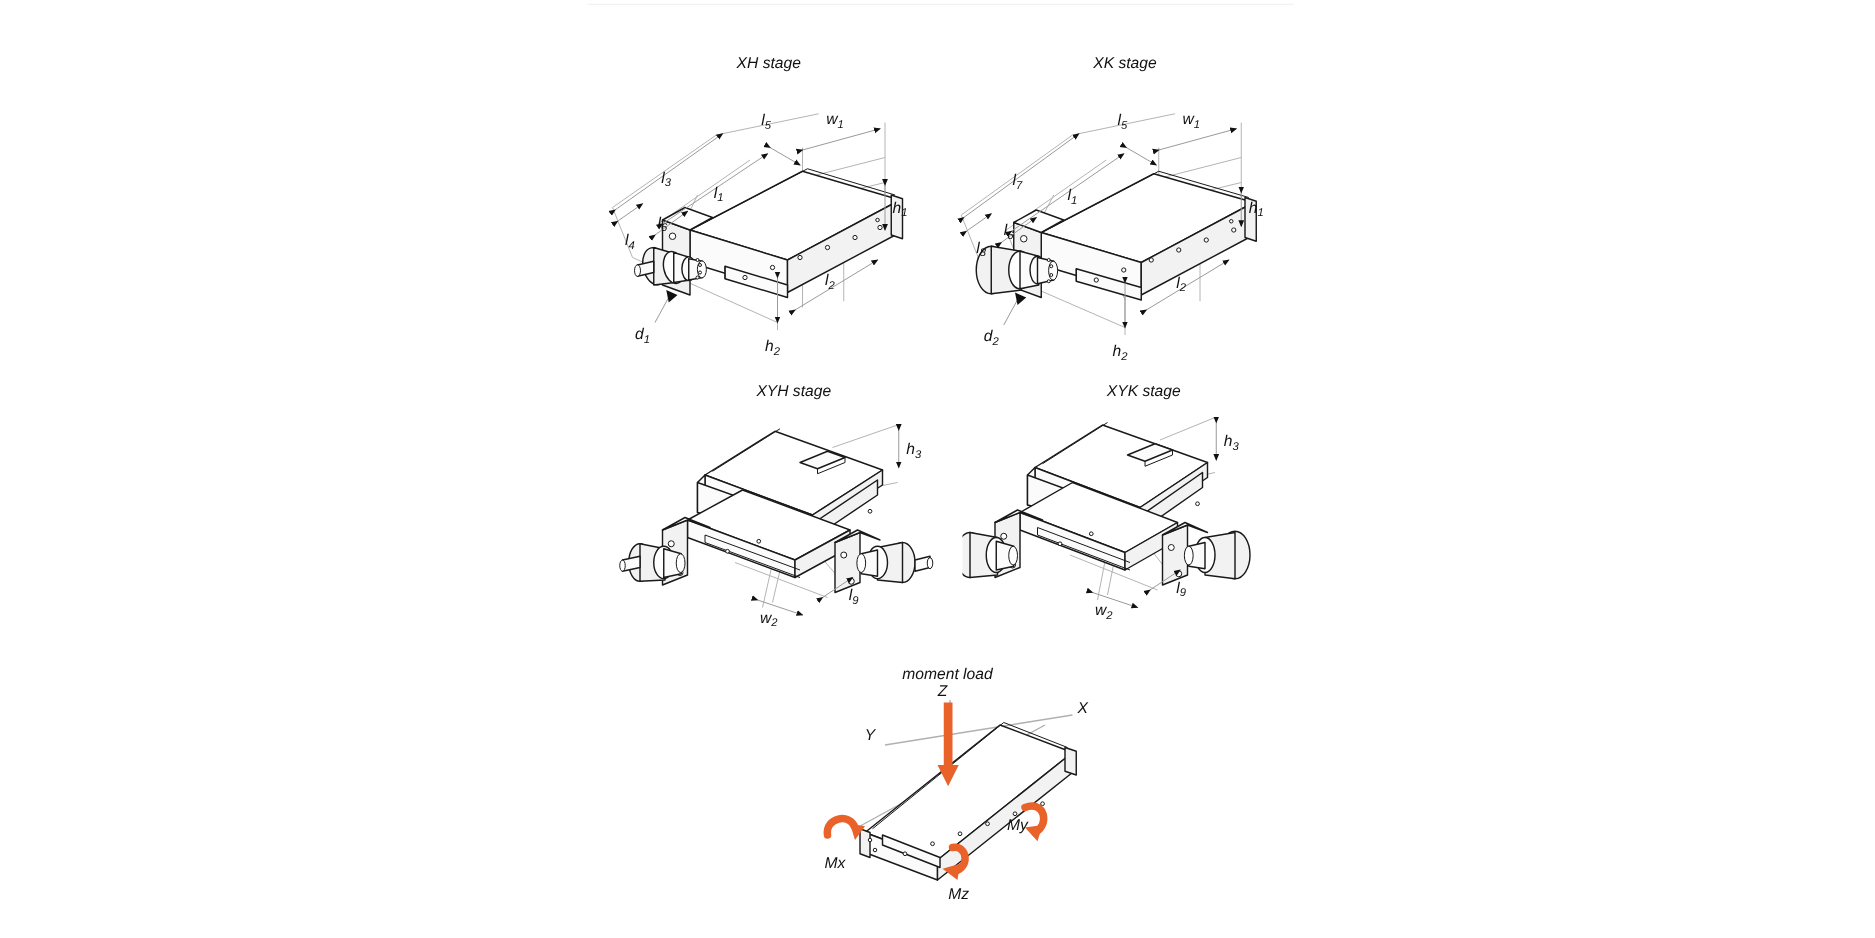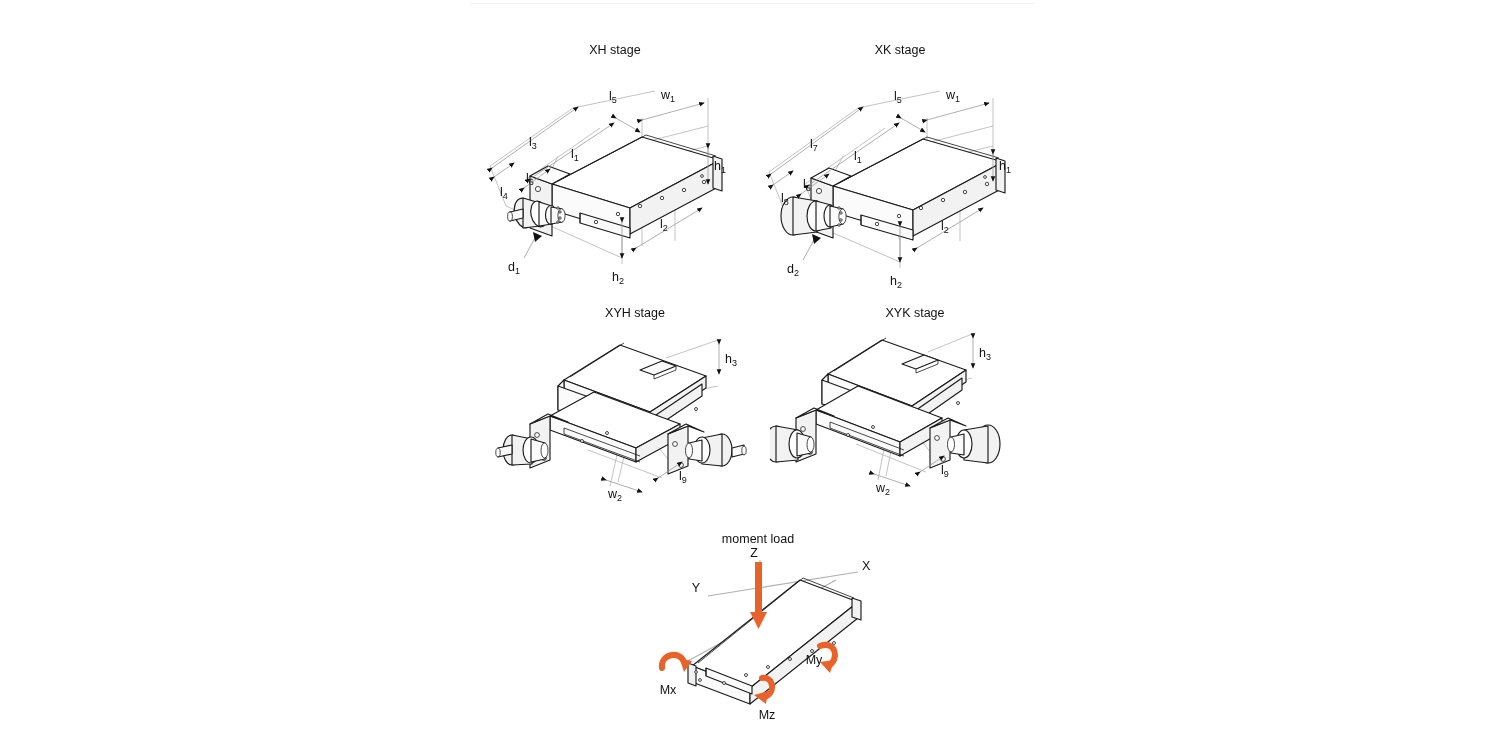--- a/index.html
+++ b/index.html
@@ -13,20 +13,21 @@
     position: relative;
     overflow: hidden;
     font-family: "Liberation Sans", sans-serif;
   }
   #page {
     position: absolute;
     left: 0; top: 0;
     width: 1500px;
     height: 750px;
     background: #ffffff;
+    font-style: italic;
   }
   svg.figure {
     position: absolute;
     display: block;
   }
   .dimline   { stroke: #b4b4b4; stroke-width: 0.8; fill: none; }
   .dimline2  { stroke: #9a9a9a; stroke-width: 0.8; fill: none; }
   .outline   { stroke: #1a1a1a; stroke-width: 1.15; fill: #ffffff; stroke-linejoin: round; }
   .outline-f { stroke: #1a1a1a; stroke-width: 1.15; fill: #fbfbfb; stroke-linejoin: round; }
   .outline-d { stroke: #1a1a1a; stroke-width: 1.15; fill: #f2f2f2; stroke-linejoin: round; }

